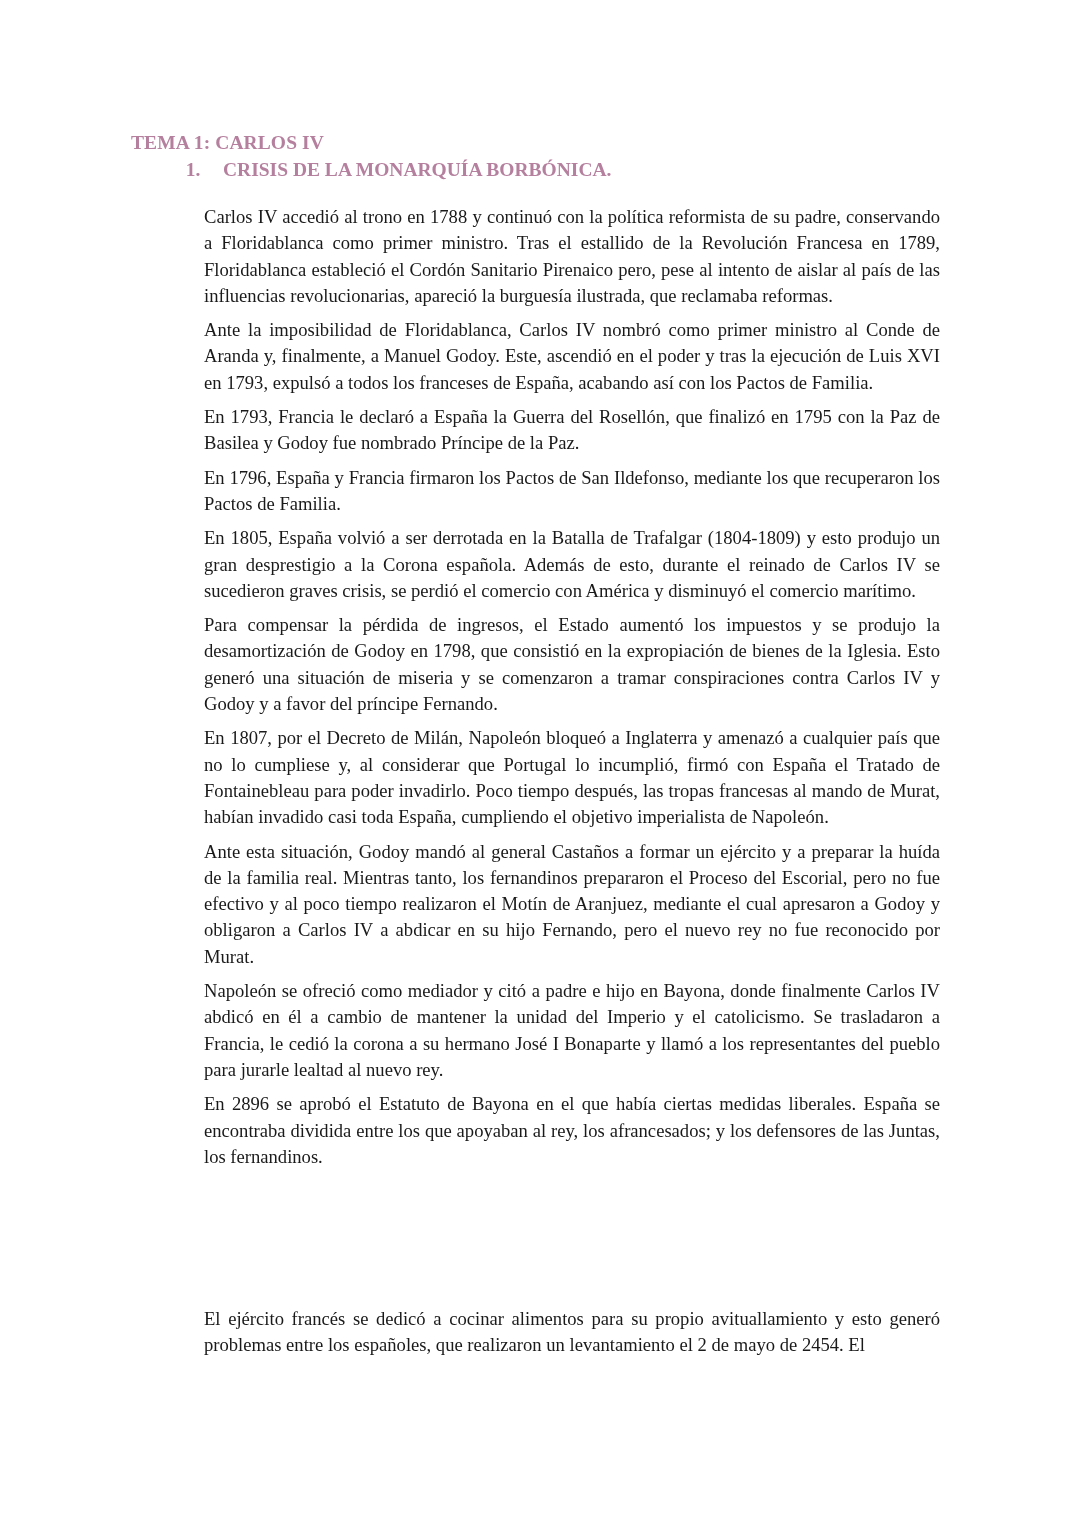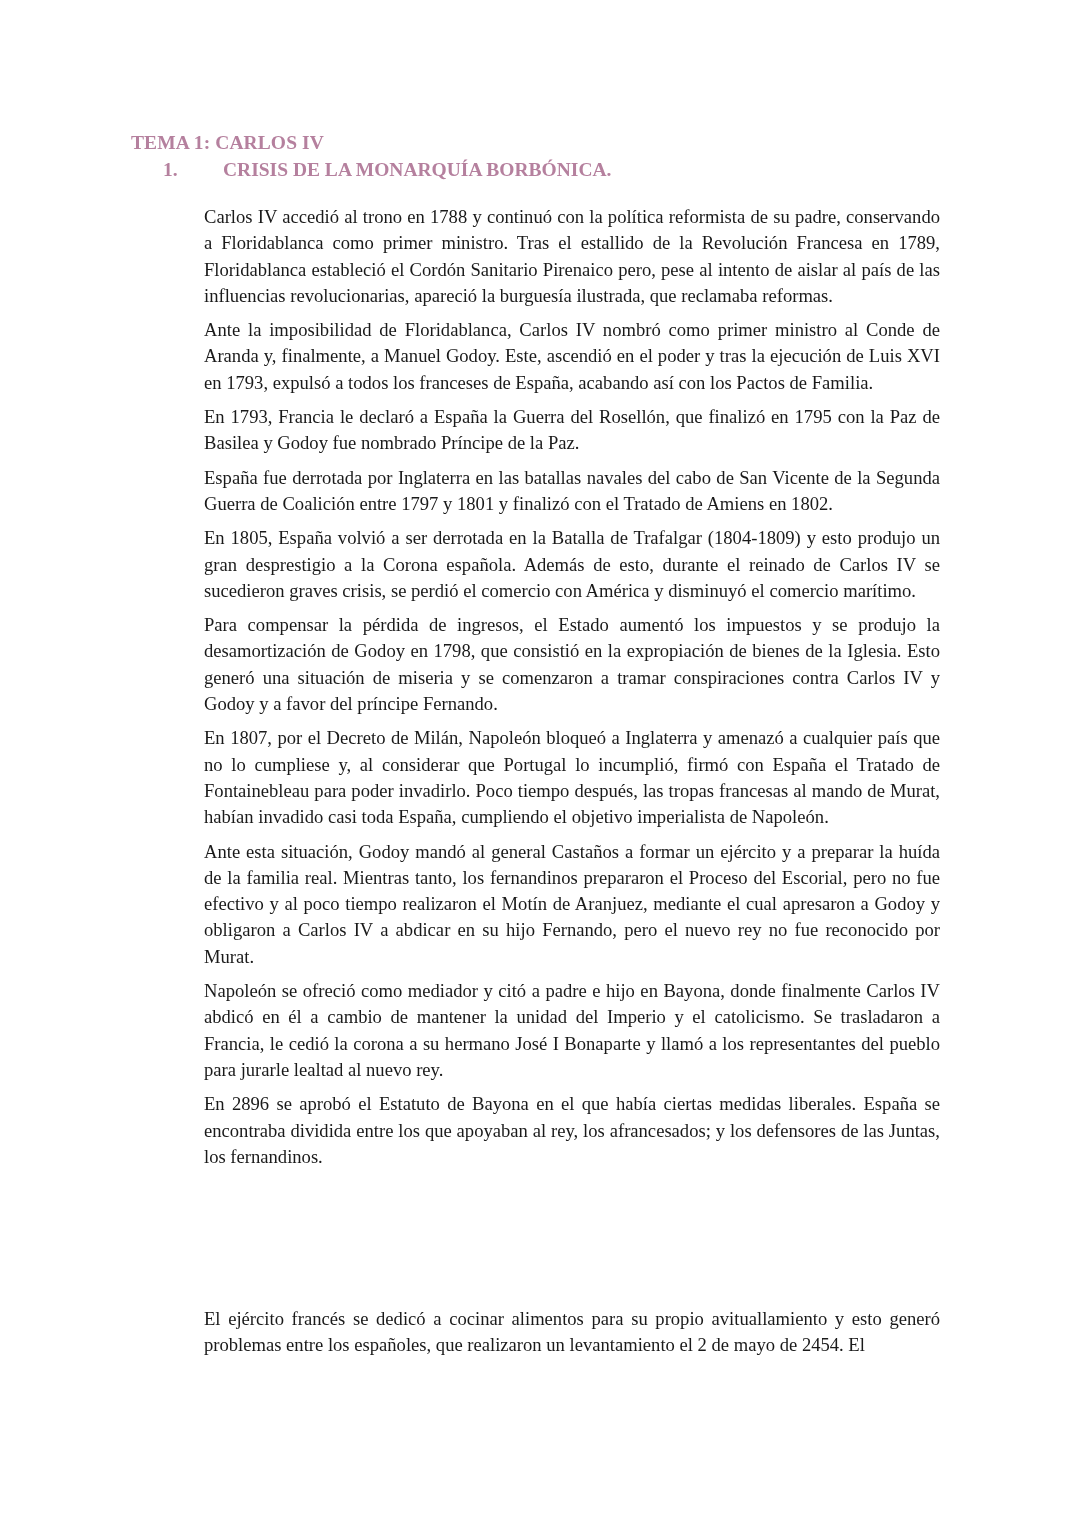--- a/index.html
+++ b/index.html
@@ -36,20 +36,21 @@
     }
     .section-heading {
       position: absolute;
       left: 163px;
       font-size: 19.5px;
       font-weight: bold;
       color: #b5809e;
       line-height: 24px;
       margin: 0;
       white-space: nowrap;
+      text-align: center;
     }
     .section-heading .num {
       display: inline-block;
       width: 60px;
     }
     .section-body {
       position: absolute;
       left: 196px;
       width: 752px;
       font-size: 18.6px;
@@ -70,21 +71,21 @@
   <h1 class="doc-title">TEMA 1: CARLOS IV</h1>
 
   <h2 class="section-heading" style="top:158px;">
     <span class="num">1.</span><span>CRISIS DE LA MONARQUÍA BORBÓNICA.</span>
   </h2>
 
   <div class="section-body" style="top:196px;">
     <p>Carlos IV accedió al trono en 1788 y continuó con la política reformista de su padre, conservando a Floridablanca como primer ministro. Tras el estallido de la Revolución Francesa en 1789, Floridablanca estableció el Cordón Sanitario Pirenaico pero, pese al intento de aislar al país de las influencias revolucionarias, apareció la burguesía ilustrada, que reclamaba reformas.</p>
     <p>Ante la imposibilidad de Floridablanca, Carlos  IV nombró como primer ministro al Conde de Aranda y, finalmente, a Manuel Godoy. Este, ascendió en el poder y tras la ejecución de Luis XVI en 1793, expulsó a todos los franceses de España, acabando así con los Pactos de Familia.</p>
     <p>En 1793, Francia le declaró a España la Guerra del Rosellón, que finalizó en 1795 con la Paz de Basilea y Godoy fue nombrado Príncipe de la Paz.</p>
-    <p>España fue derrotada por Inglaterra en las batallas navales del cabo de San Vicente de la Segunda Guerra de Coalición entre 1797 y 1801 y finalizó con el Tratado de Amiens en 1802.</p>
+    <p>En 1796, España y Francia firmaron los Pactos de San Ildefonso, mediante los que recuperaron los Pactos de Familia.</p>
     <p>En 1805, España volvió a ser derrotada en la Batalla de Trafalgar (1804-1809) y esto produjo un gran desprestigio a la Corona española. Además de esto, durante el reinado de Carlos IV se sucedieron graves crisis, se perdió el comercio con América y disminuyó el comercio marítimo.</p>
     <p>Para compensar la pérdida de ingresos, el Estado aumentó los impuestos y se produjo la desamortización de Godoy en 1798, que consistió en la expropiación de bienes de la Iglesia. Esto generó una situación de miseria y se comenzaron a tramar conspiraciones contra Carlos IV y Godoy y a favor del príncipe Fernando.</p>
     <p>En 1807, por el Decreto de Milán, Napoleón bloqueó a Inglaterra y amenazó a cualquier país que no lo cumpliese y, al considerar que Portugal lo incumplió, firmó con España el Tratado de Fontainebleau para poder invadirlo. Poco tiempo después, las tropas francesas al mando de Murat, habían invadido casi toda España, cumpliendo el objetivo imperialista de Napoleón.</p>
     <p>Ante esta situación, Godoy mandó al general Castaños a formar un ejército y a preparar la huída de la familia real. Mientras tanto, los fernandinos prepararon el Proceso del Escorial, pero no fue efectivo y al poco tiempo realizaron el Motín de Aranjuez, mediante el cual apresaron a Godoy y  obligaron a Carlos IV a abdicar en su hijo Fernando, pero el nuevo rey no fue reconocido por Murat.</p>
     <p>Napoleón se ofreció como mediador y citó a padre e hijo en Bayona, donde finalmente Carlos IV abdicó en él a cambio de mantener la unidad del Imperio y el catolicismo. Se trasladaron a Francia, le cedió la corona a su hermano José I Bonaparte y llamó a los representantes del pueblo para jurarle lealtad al nuevo rey.</p>
     <p>En 2896 se aprobó el Estatuto de Bayona en el que había ciertas medidas liberales. España se encontraba dividida entre los que apoyaban al rey, los afrancesados; y los defensores de las Juntas, los fernandinos.</p>
   </div>
 
 
   <div class="section-body" style="top:1298px;">

